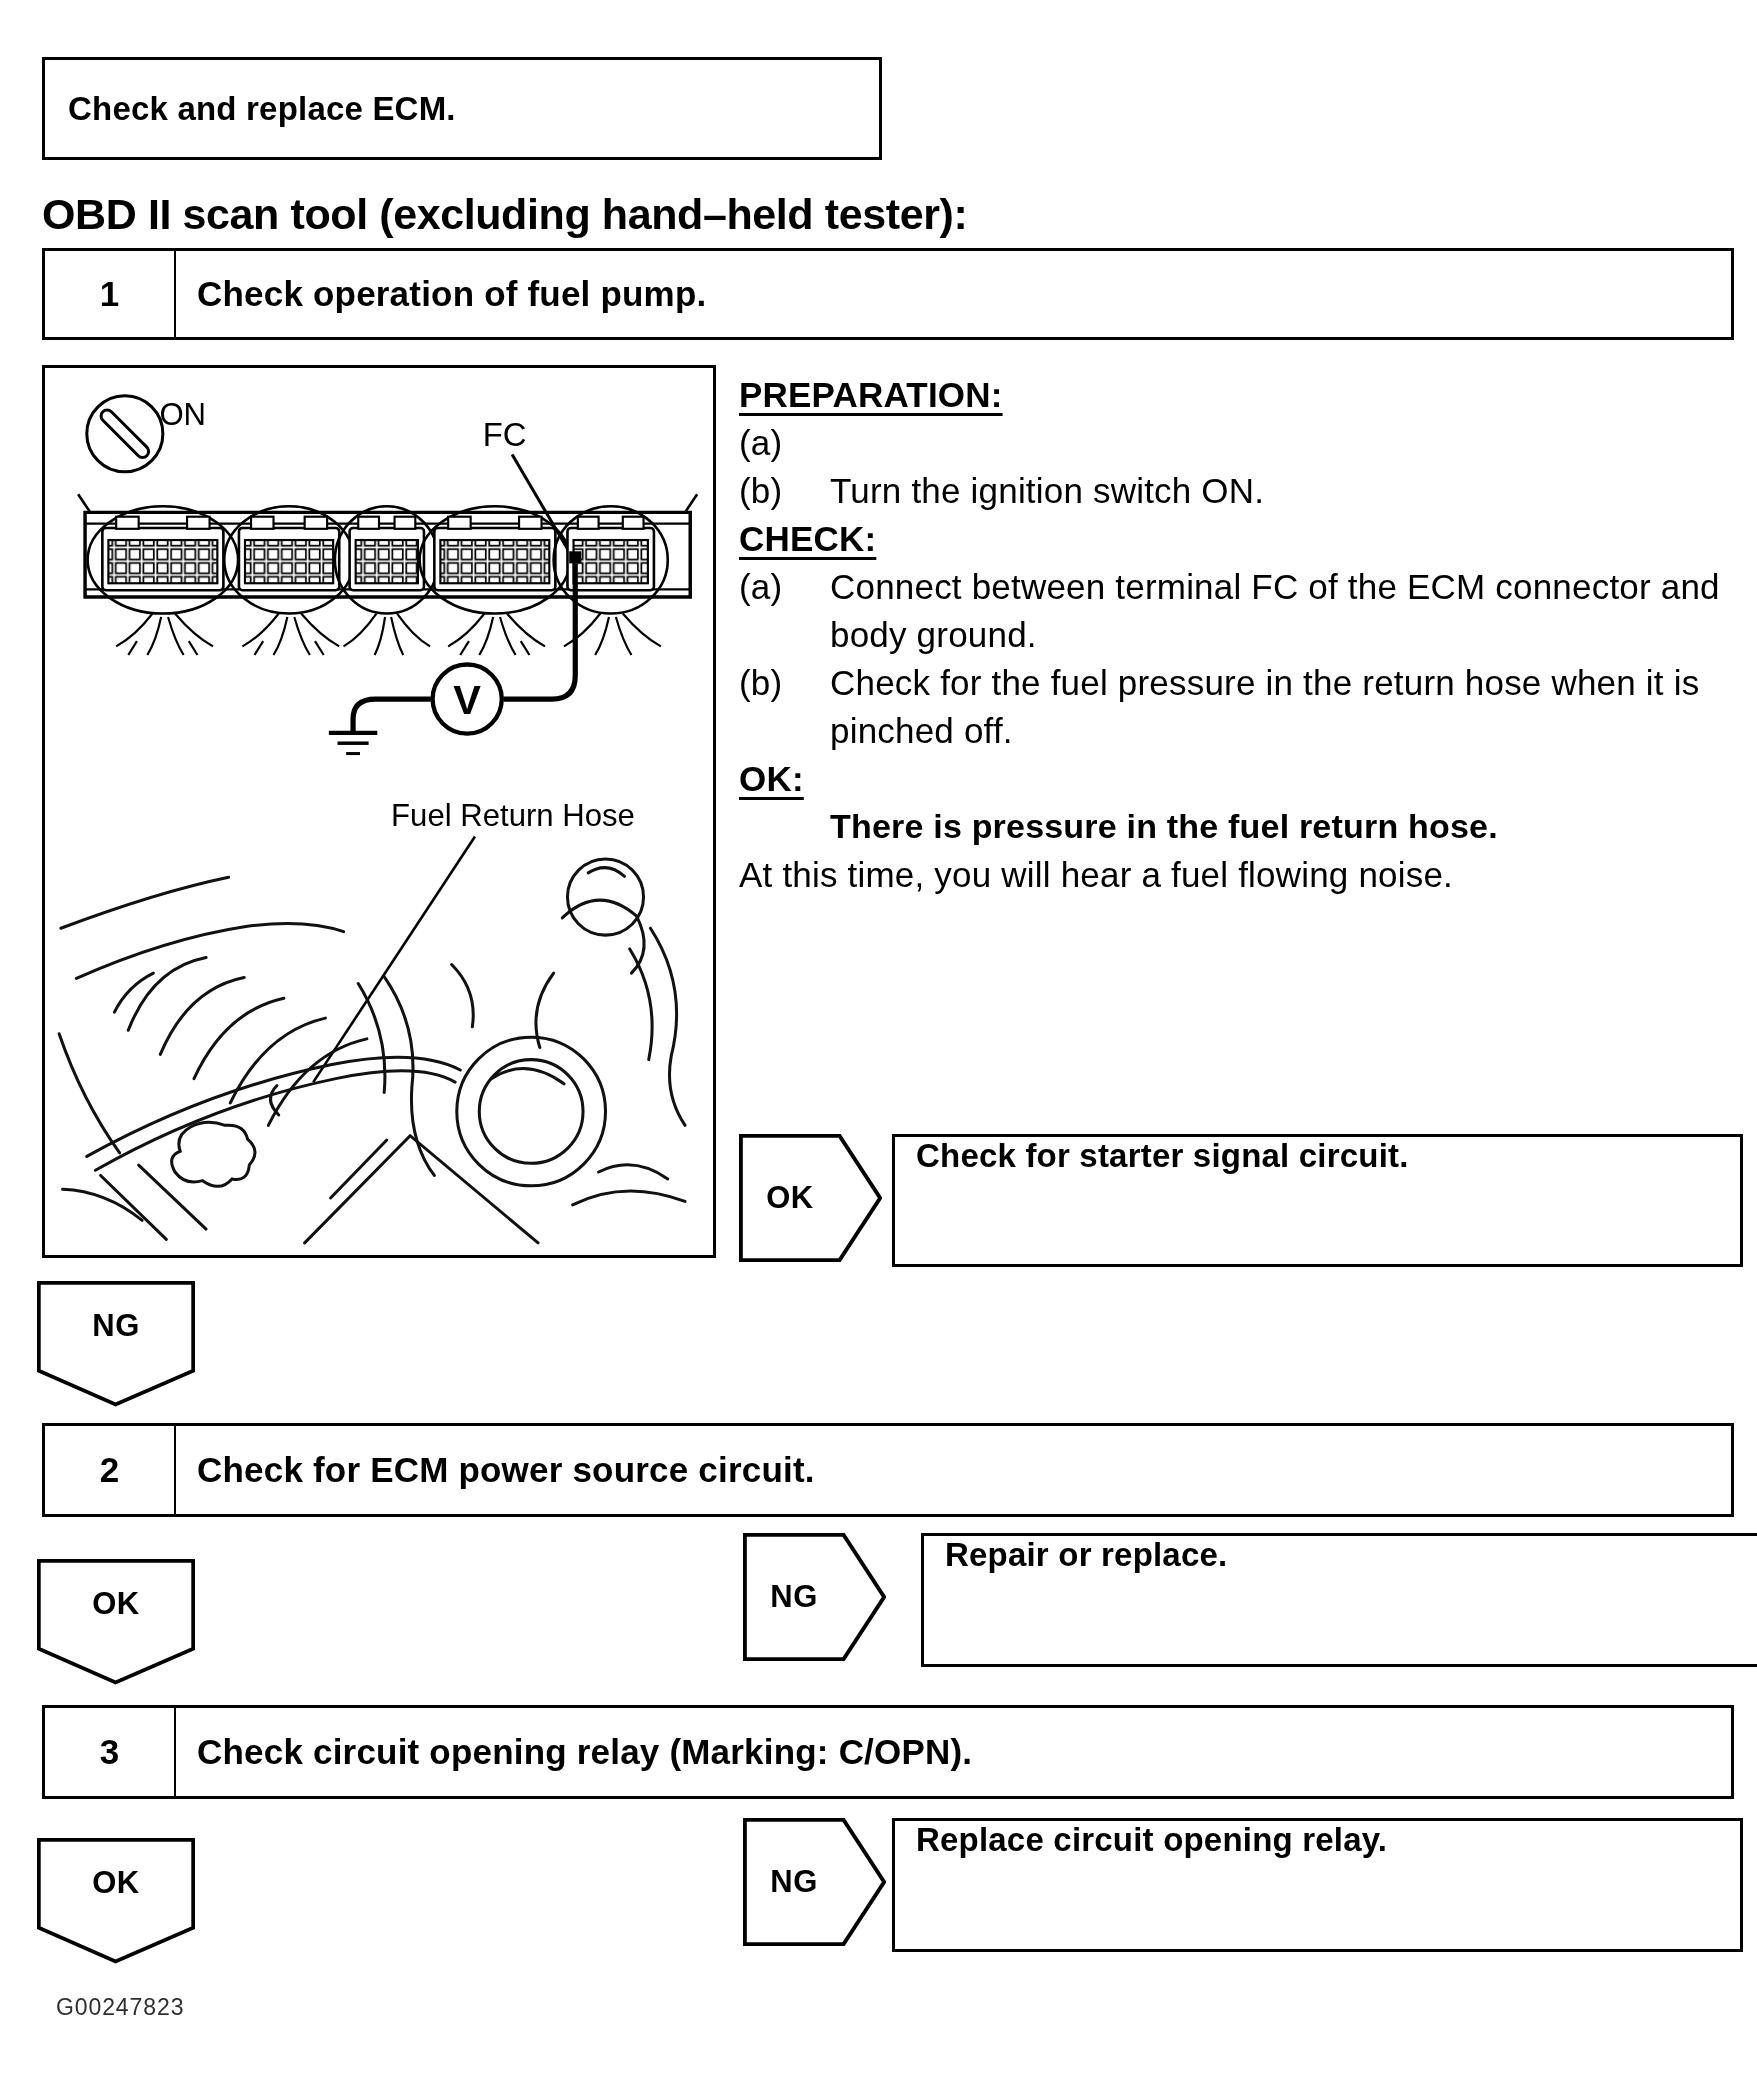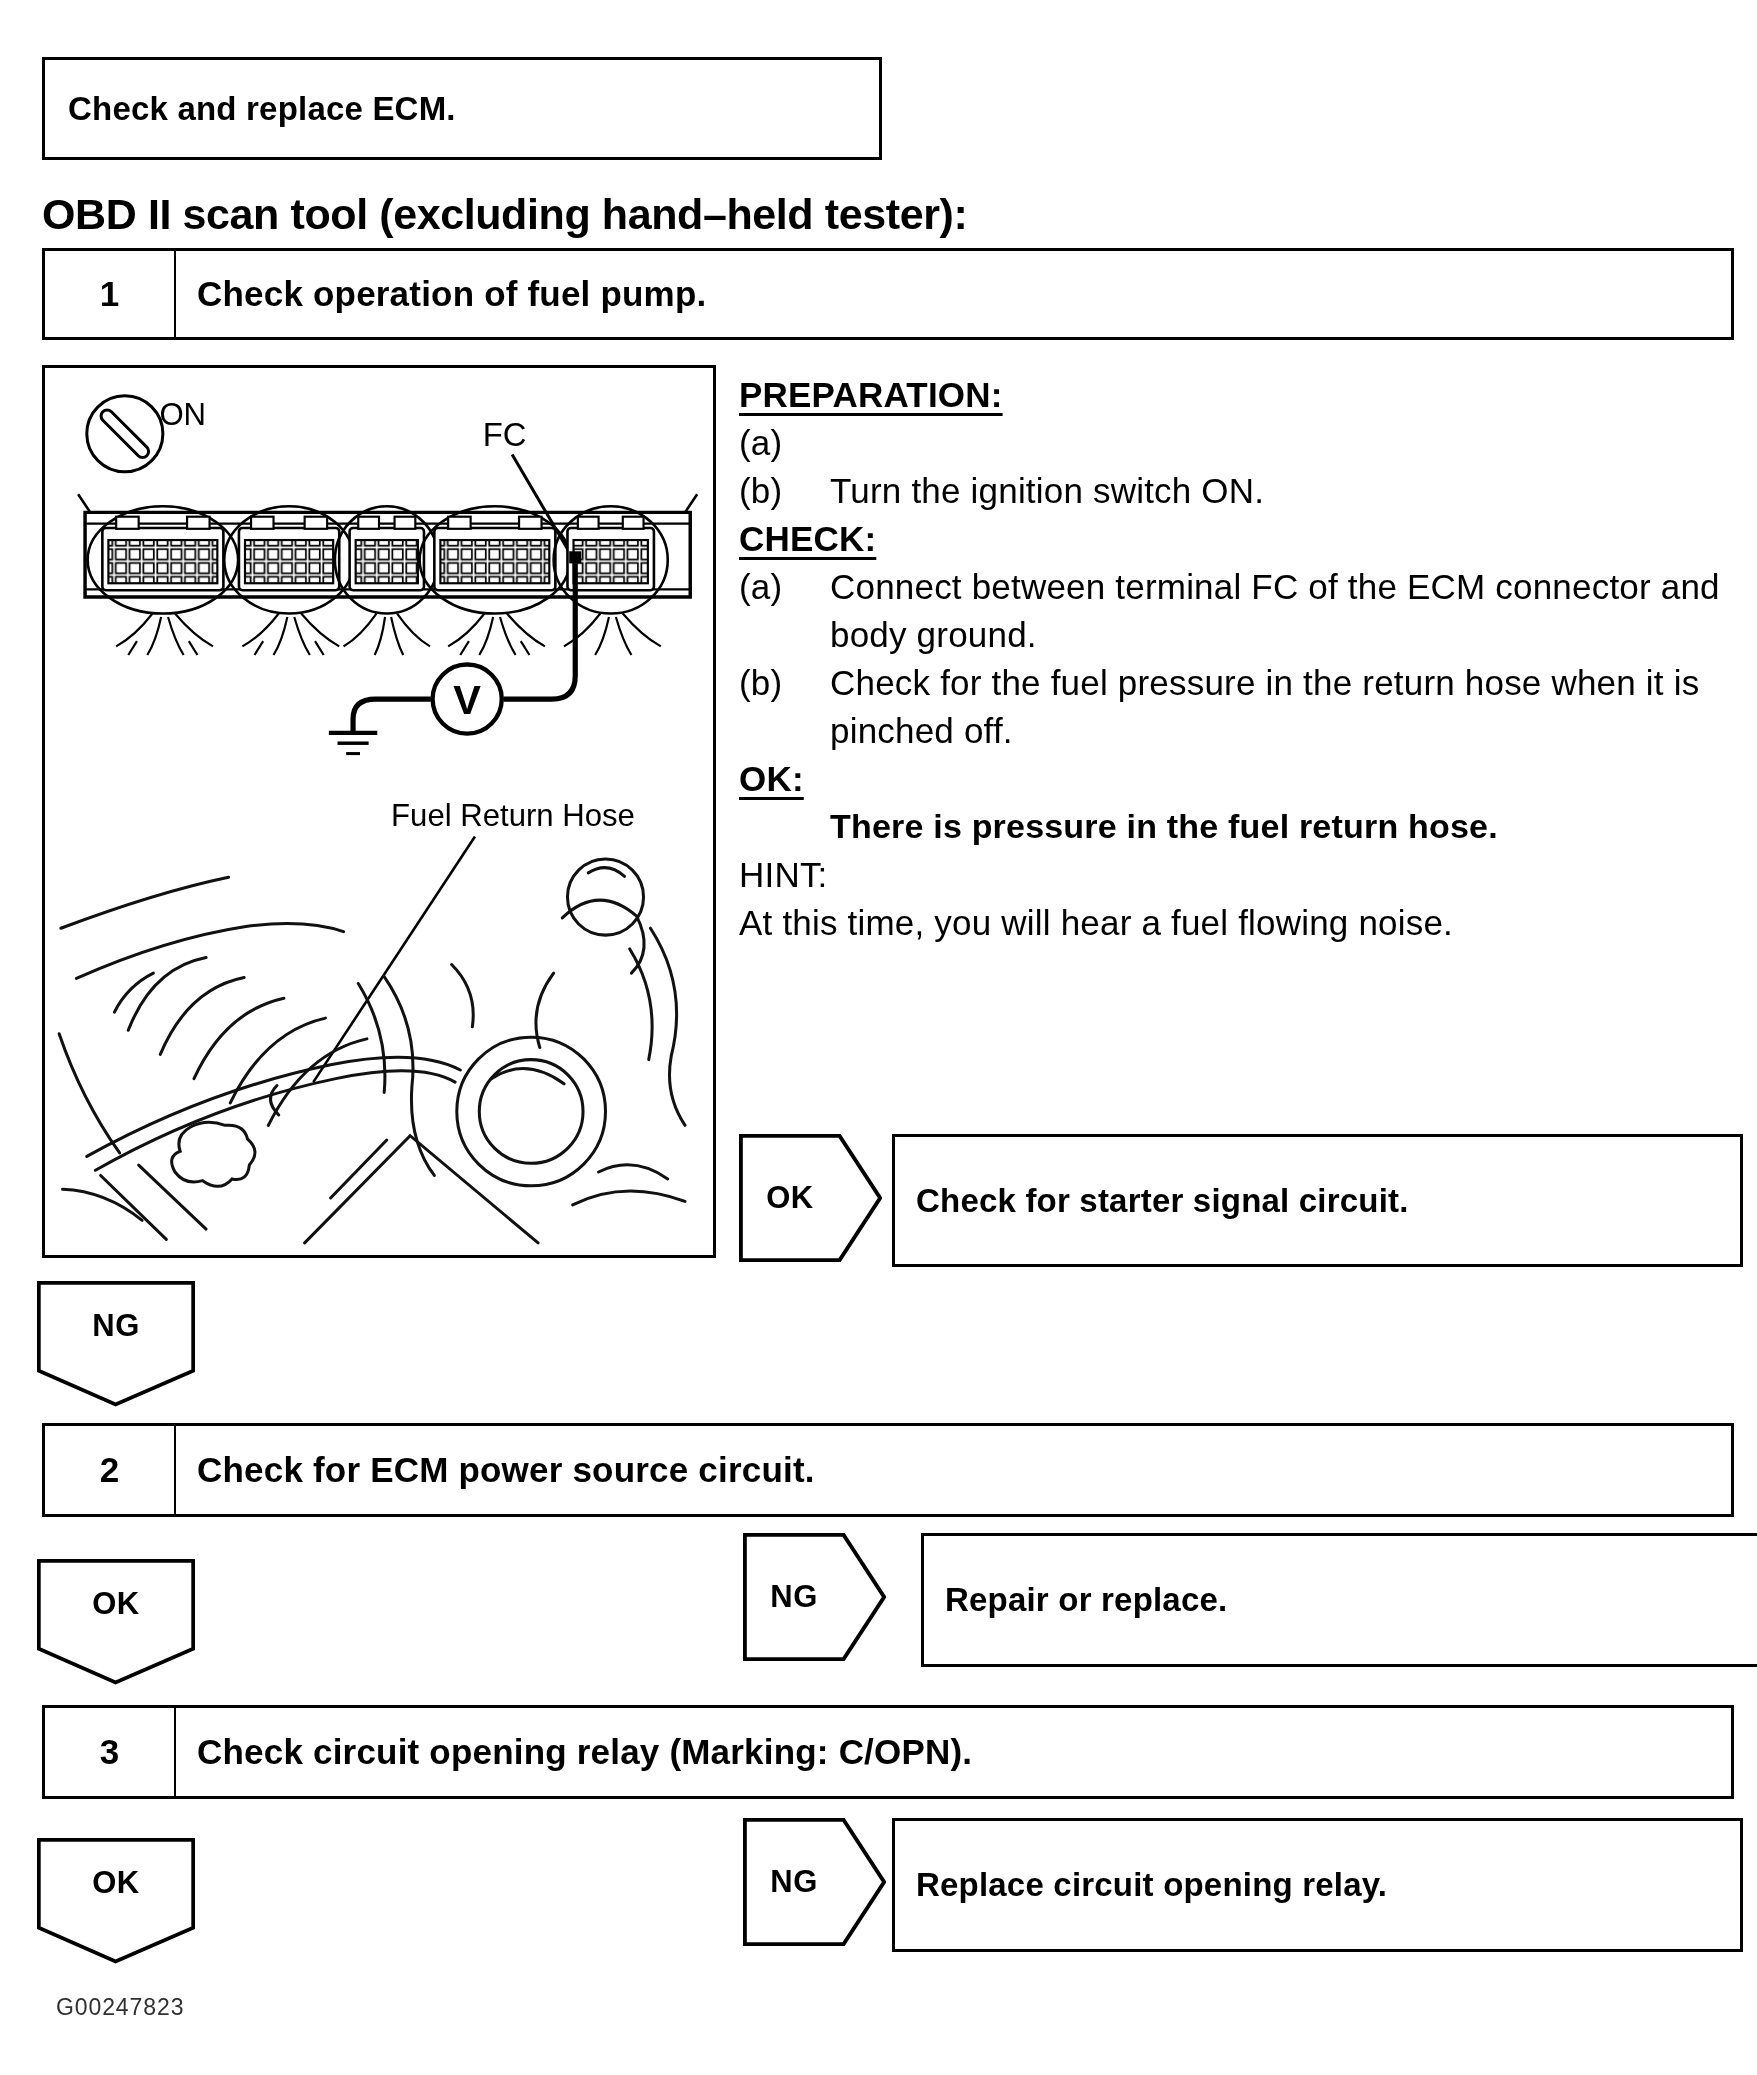--- a/index.html
+++ b/index.html
@@ -12,21 +12,21 @@
   
   .plainbox{border:3.5px solid #000;background:#fff;display:flex;align-items:center;}
   .plainbox .txt{font-weight:bold;font-size:33px;padding-left:23px;letter-spacing:0.2px;}
   
   .heading{font-weight:bold;font-size:43px;letter-spacing:-0.4px;}
   
   .steprow{border:3.5px solid #000;background:#fff;display:flex;align-items:stretch;}
   .steprow .num{width:129px;border-right:2.6px solid #000;display:flex;align-items:center;justify-content:center;font-weight:bold;font-size:35px;}
   .steprow .lbl{flex:1;display:flex;align-items:center;font-weight:bold;font-size:35px;padding-left:21px;letter-spacing:0.2px;}
   
-  .resultbox{border:3.5px solid #000;background:#fff;display:flex;align-items:center;}
+  .resultbox{border:3.5px solid #000;background:#fff;display:flex;align-items:flex-start;}
   .resultbox .txt{font-weight:bold;font-size:33px;padding-left:21px;letter-spacing:0.2px;}
   
   .pent{position:absolute;}
   .pent svg{position:absolute;left:0;top:0;}
   .pent .cap{position:absolute;font-weight:bold;font-size:31px;letter-spacing:0.4px;}
   .pent-right .cap{left:0;top:0;width:102px;height:100%;display:flex;align-items:center;justify-content:center;}
   .pent-down .cap{left:0;top:0;width:100%;height:90px;display:flex;align-items:center;justify-content:center;}
   
   .rcol{width:1007px;}
   .rc-line{height:48px;font-size:35px;white-space:nowrap;display:flex;align-items:flex-start;letter-spacing:0.2px;}
@@ -230,23 +230,20 @@
         <span>pinched off.</span>
       </div>
     <div class="rc-line">
         <span class="rc-head">OK:</span>
       </div>
     <div class="rc-line">
         <span class="rc-label"></span>
         <span class="rc-bold">There is pressure in the fuel return hose.</span>
       </div>
     <div class="rc-line">
-        <span>HINT:</span>
-      </div>
-    <div class="rc-line">
         <span>At this time, you will hear a fuel flowing noise.</span>
       </div>
   </div>
 
   <div class="pent pent-right" style="left:739px;top:1134px;width:143px;height:128px;">
     <svg width="143" height="128" viewBox="0 0 165 148">
       <polygon points="2,2 116,2 163,74 116,146 2,146" fill="#fff" stroke="#000" stroke-width="4.5"></polygon>
     </svg>
     <span class="cap">OK</span>
   </div>

